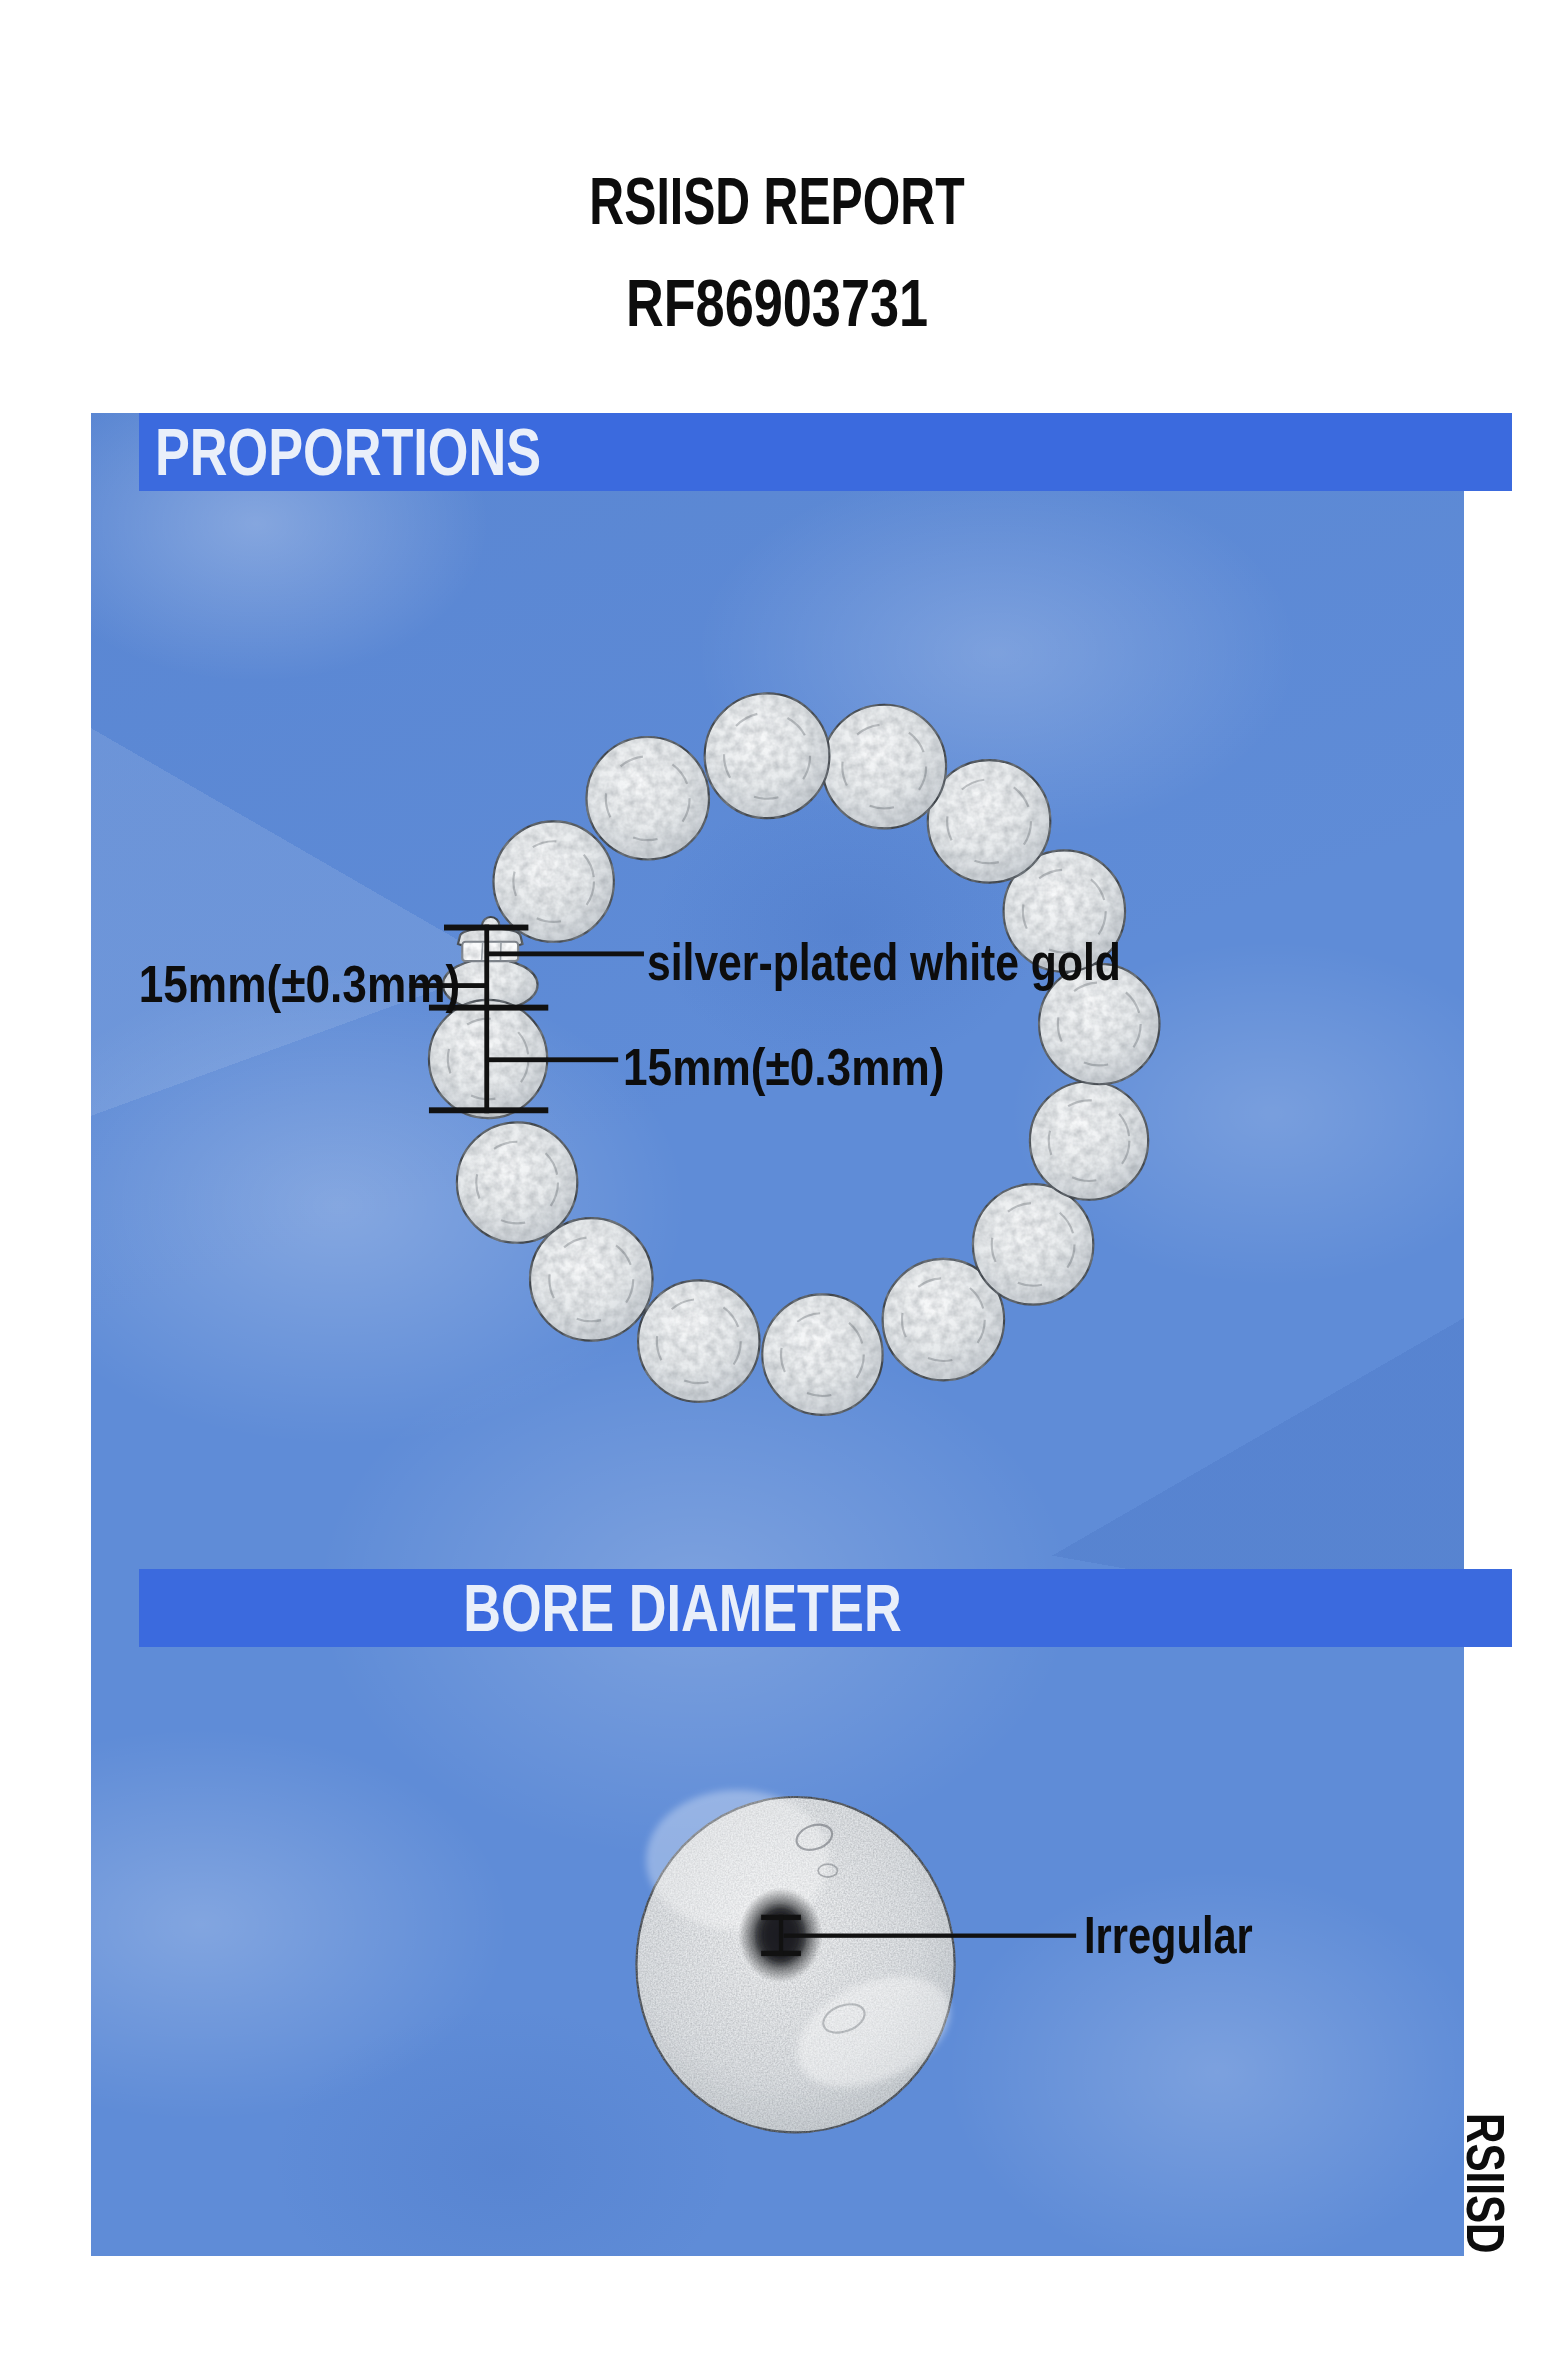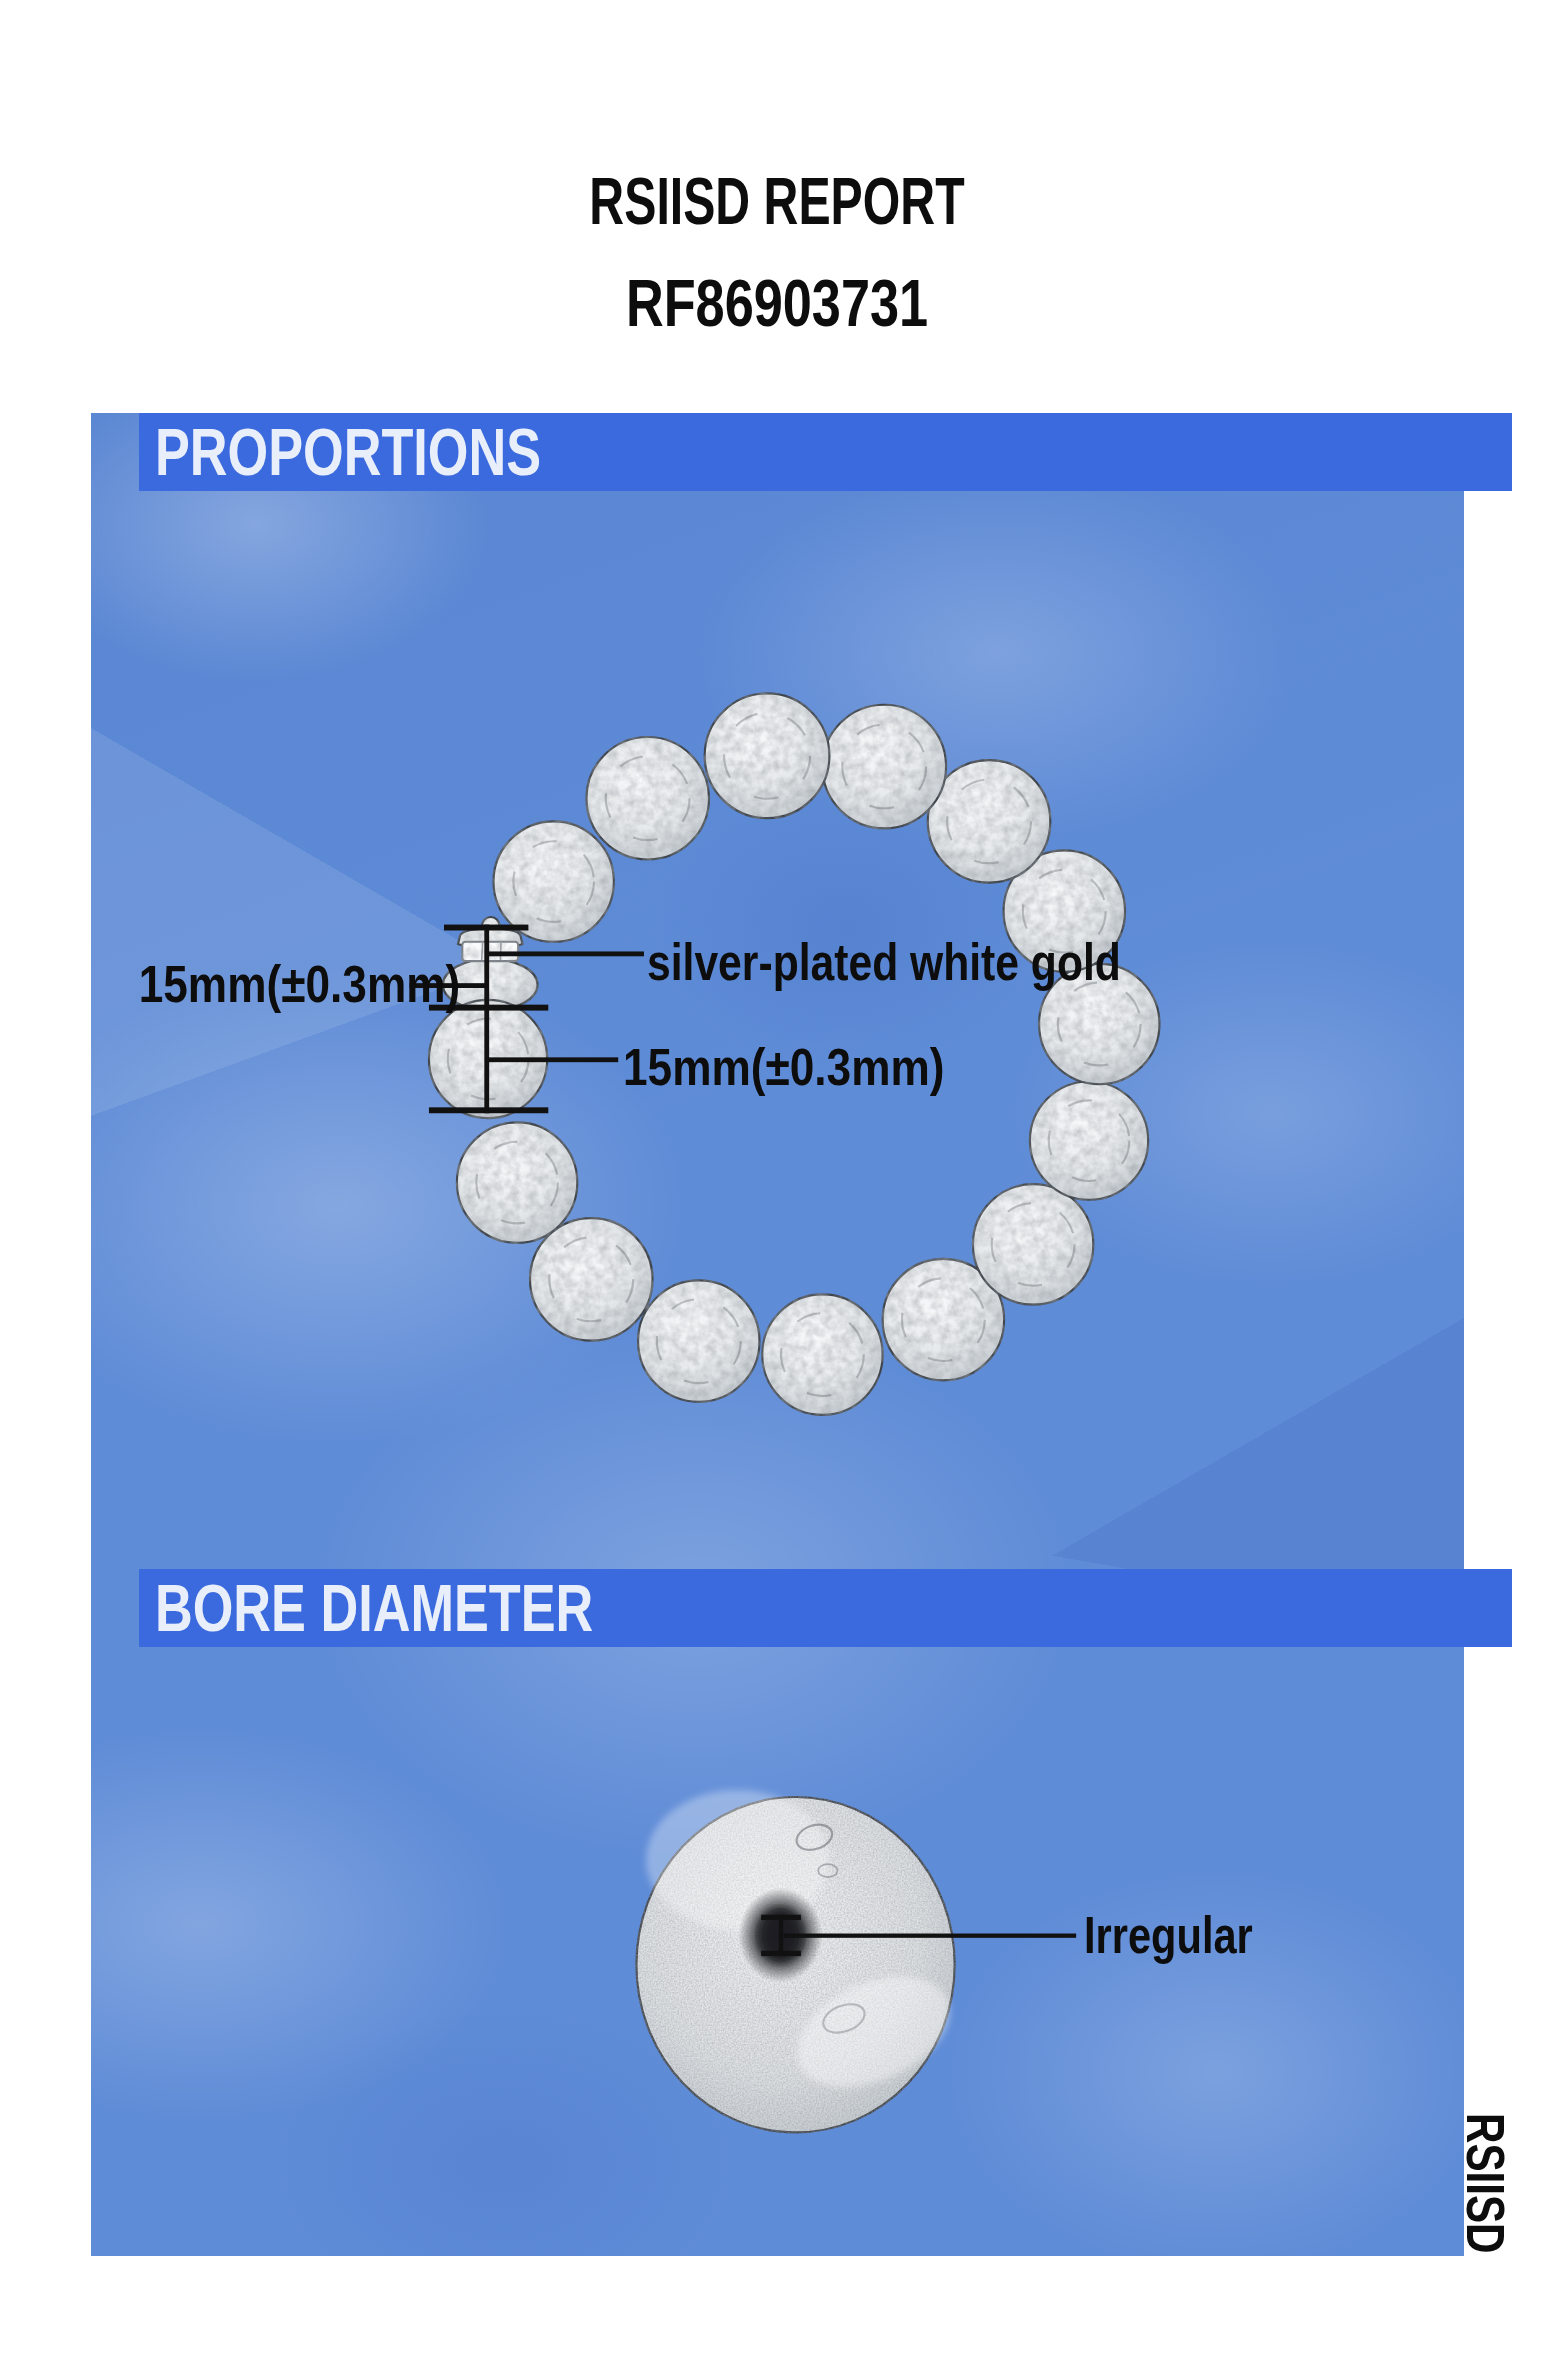--- a/index.html
+++ b/index.html
@@ -34,21 +34,21 @@
       conic-gradient(from 30deg  at 70% 62%, transparent 0 30deg, rgba(20,60,150,.10) 30deg 70deg, transparent 70deg),
       linear-gradient(160deg, rgba(40,80,170,.10), transparent 40%);
   }
   .section-bar{
     position:absolute;left:0;width:100%;height:78px;background:#3b6ade;margin-left:48px;}
   .section-bar .bar-label{
     display:block;height:78px;line-height:78px;padding-left:20.4px;
     font-size:67px;font-weight:bold;color:#e9effa;white-space:nowrap;
     transform:scaleX(.78);transform-origin:0 50%;}
   #bar-proportions{top:0;}
-  #bar-bore{top:1156px;}
+  #bar-bore{top:1156px;text-align:center;}
 
   
   svg.art{position:absolute;left:0;top:0;width:1554px;height:2377px;pointer-events:none;}
 
   
   .lbl{position:absolute;height:59px;line-height:59px;font-size:52px;font-weight:bold;
        white-space:nowrap;color:#0d0d0d;}
   #lbl-connector{left:91px;width:318px;top:955px;text-align:right;
                  transform:scaleX(.85);transform-origin:100% 50%;}
   #lbl-material {left:647px;top:933px;transform:scaleX(.82);transform-origin:0 50%;}

